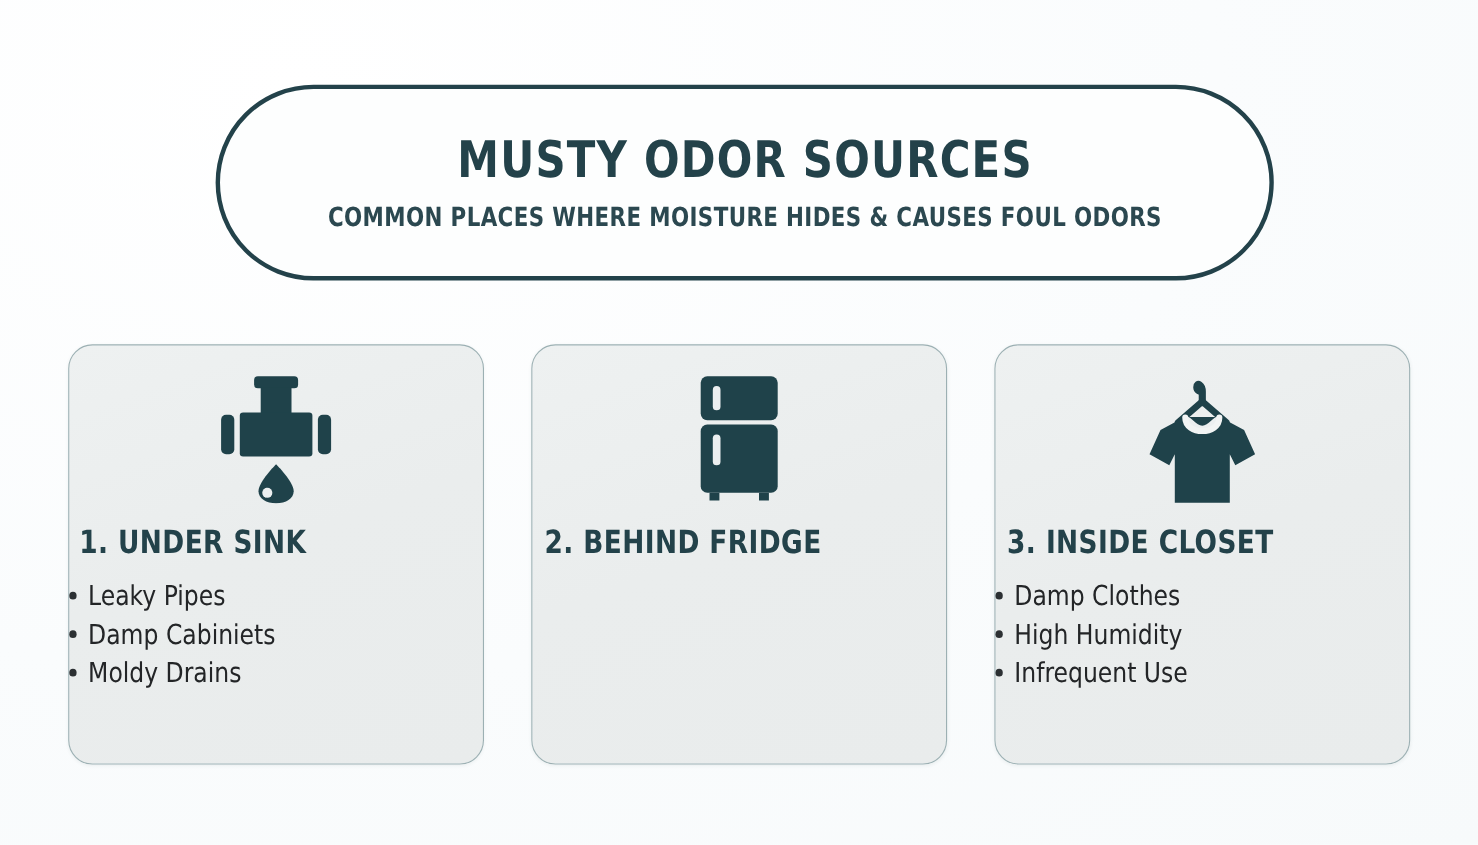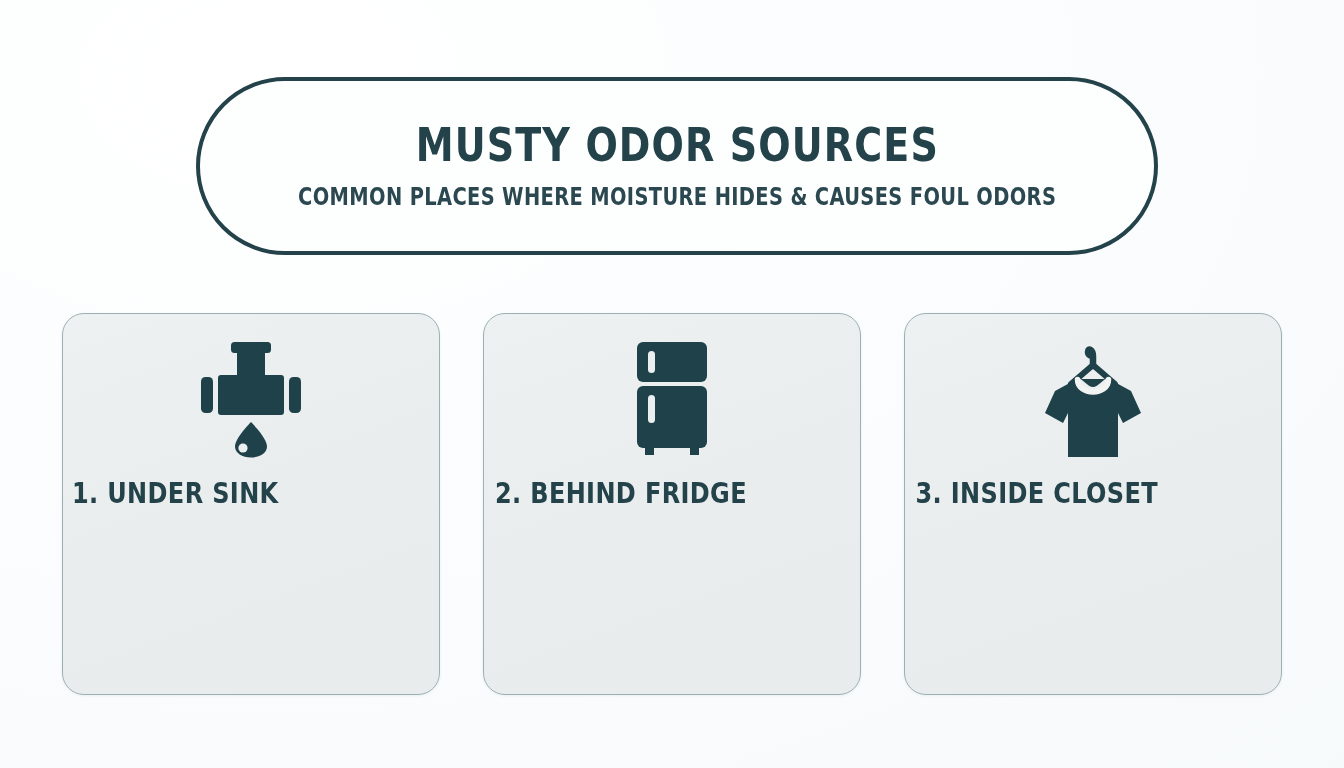--- a/index.html
+++ b/index.html
@@ -163,20 +163,34 @@
 
           <path class="ink" d="M52 82 C52 82 36 98 36 106.5 C36 113 43.2 117.5 52 117.5
                                C60.8 117.5 68 113 68 106.5 C68 98 52 82 52 82 Z"></path>
 
           <path class="cut" d="M44.5 102 C40.5 104.5 39.5 110.5 43 113
                                C39.5 109 41 104 44.5 102 Z"></path>
           <circle class="cut" cx="44" cy="108" r="4.6"></circle>
         </svg>
       </div>
       <div class="card-title">1. UNDER SINK</div>
+      <ul class="card-list">
+        <li>
+          <span class="bullet-dot"></span>
+          <span>Leaky Pipes</span>
+        </li>
+        <li>
+          <span class="bullet-dot"></span>
+          <span>Damp Cabiniets</span>
+        </li>
+        <li>
+          <span class="bullet-dot"></span>
+          <span>Moldy Drains</span>
+        </li>
+      </ul>
     </div>
 
     <div class="card">
       <div class="card-icon-wrap">
         <svg width="78" height="118" viewBox="0 0 78 118">
 
           <rect class="ink" x="4" y="2" width="70" height="40" rx="6"></rect>
 
           <rect class="ink" x="4" y="46" width="70" height="62" rx="6"></rect>
 
@@ -201,16 +215,30 @@
 
           <path class="ink" d="M36 40 L14 52 L4 74 L22 84 L27 74 L27 118 L77 118 L77 74 L82 84
                    L100 74 L90 52 L68 40 Z"></path>
 
           <path class="cut" d="M36 40 C36 56 68 56 68 40 C64 37 58 48 52 48 C46 48 40 37 36 40 Z"></path>
 
           <path d="M36.5 40.5 C36.5 57 67.5 57 67.5 40.5" fill="none" stroke="#f2f4f4" stroke-width="5.5" stroke-linecap="round"></path>
         </svg>
       </div>
       <div class="card-title">3. INSIDE CLOSET</div>
+      <ul class="card-list">
+        <li>
+          <span class="bullet-dot"></span>
+          <span>Damp Clothes</span>
+        </li>
+        <li>
+          <span class="bullet-dot"></span>
+          <span>High Humidity</span>
+        </li>
+        <li>
+          <span class="bullet-dot"></span>
+          <span>Infrequent Use</span>
+        </li>
+      </ul>
     </div>
 
   </div>
 </div>
 
 </body></html>

